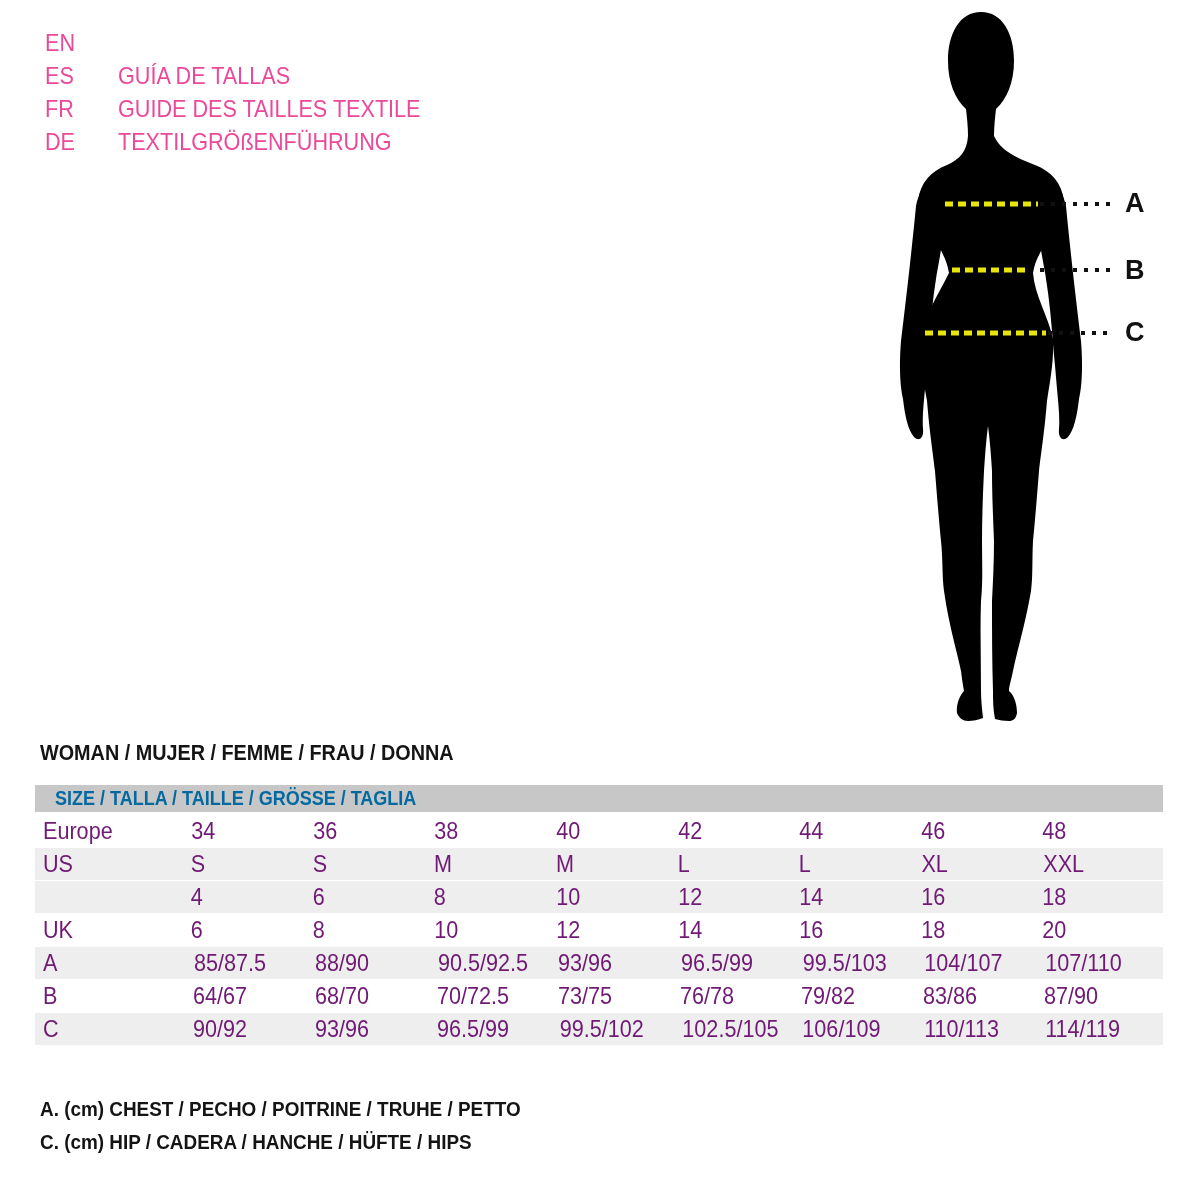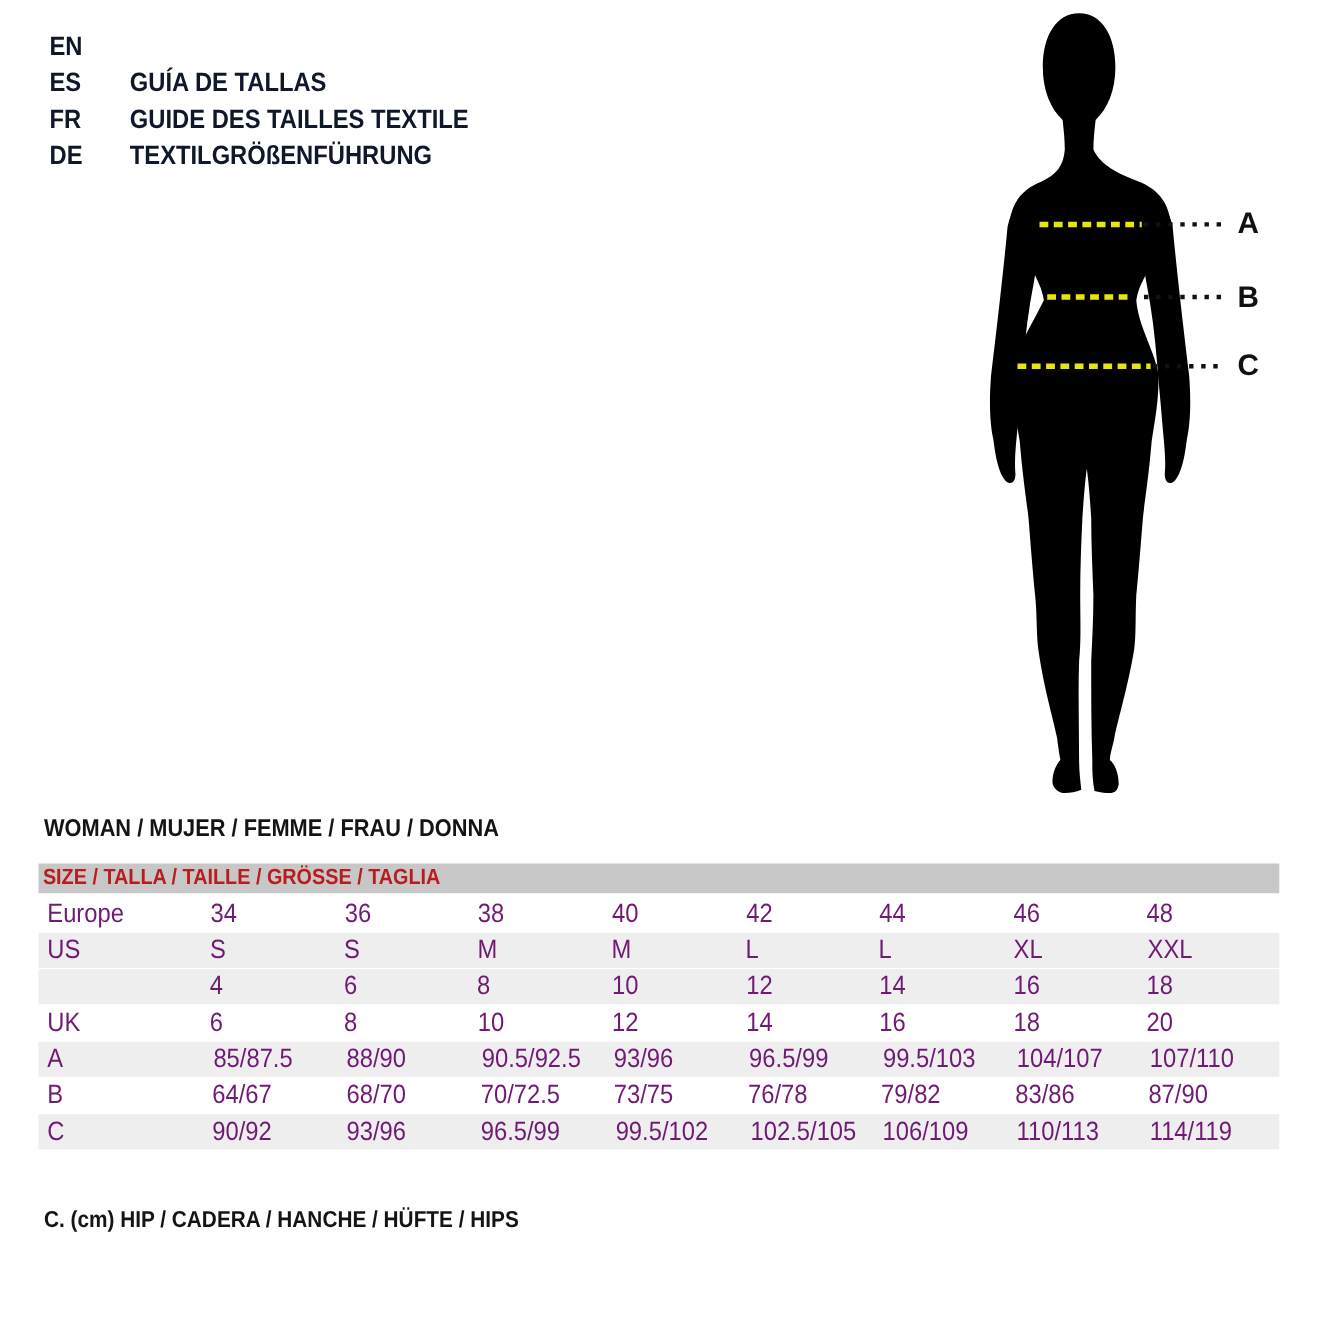--- a/index.html
+++ b/index.html
@@ -6,37 +6,37 @@
   body{
     width:1200px;height:1200px;position:relative;overflow:hidden;
     font-family:"Liberation Sans","DejaVu Sans",sans-serif;
     color:#111;
   }
   .cond{display:inline-block;transform:scaleX(.9);transform-origin:0 50%;white-space:nowrap;}
   .cond-c{display:inline-block;transform:scaleX(.9);transform-origin:50% 50%;white-space:nowrap;}
 
   
   .lang-list{position:absolute;left:45px;top:26px;}
-  .lang-row{display:flex;height:33px;line-height:33px;font-weight:700;font-size:24px;color:#0f172a;}
+  .lang-row{display:flex;height:33px;line-height:33px;font-weight:400;font-size:24px;color:#ec4899;}
   .lang-code{width:73px;flex:0 0 73px;}
 
   
   .figure-svg{position:absolute;left:870px;top:0;width:330px;height:760px;}
   .marker-label{position:absolute;left:1125px;font-size:27px;font-weight:700;color:#111;line-height:27px;}
   #marker-a{top:190px;}
   #marker-b{top:257px;}
   #marker-c{top:319px;}
 
   
   .section-title{position:absolute;left:40px;top:740px;font-size:22px;font-weight:700;color:#141414;}
 
   
   .size-table{position:absolute;left:35px;top:785px;width:1128px;}
   .thead{height:27px;line-height:27px;background:var(--header-bg,#c7c7c7);
-         font-size:20px;font-weight:700;color:#b91c1c;padding-left:4px;margin-bottom:3px;}
+         font-size:20px;font-weight:700;color:#0369a1;padding-left:20px;margin-bottom:3px;}
   .trow{display:flex;height:32px;line-height:32px;margin-bottom:1px;font-size:24px;color:#701a75;}
   .trow.shaded{background:var(--stripe-bg,#eeeeee);}
   .tlabel{flex:0 0 147px;padding-left:8px;text-align:left;}
   .tcell{flex:1 1 0;text-align:left;}
 
   
   .legend{position:absolute;left:40px;top:1092px;}
   .legend-line{height:33px;line-height:33px;font-size:21px;font-weight:700;color:#141414;}
 </style>
 </head>
@@ -229,14 +229,15 @@
         <div class="tcell"><span class="cond-c">99.5/102</span></div>
         <div class="tcell"><span class="cond-c">102.5/105</span></div>
         <div class="tcell"><span class="cond-c">106/109</span></div>
         <div class="tcell"><span class="cond-c">110/113</span></div>
         <div class="tcell"><span class="cond-c">114/119</span></div>
       </div>
     </div>
 </div>
 
 <div class="legend">
+  <div class="legend-line"><span class="cond">A. (cm) CHEST / PECHO / POITRINE / TRUHE / PETTO</span></div>
   <div class="legend-line"><span class="cond">C. (cm) HIP / CADERA / HANCHE / HÜFTE / HIPS</span></div>
 </div>
 
 </body></html>

